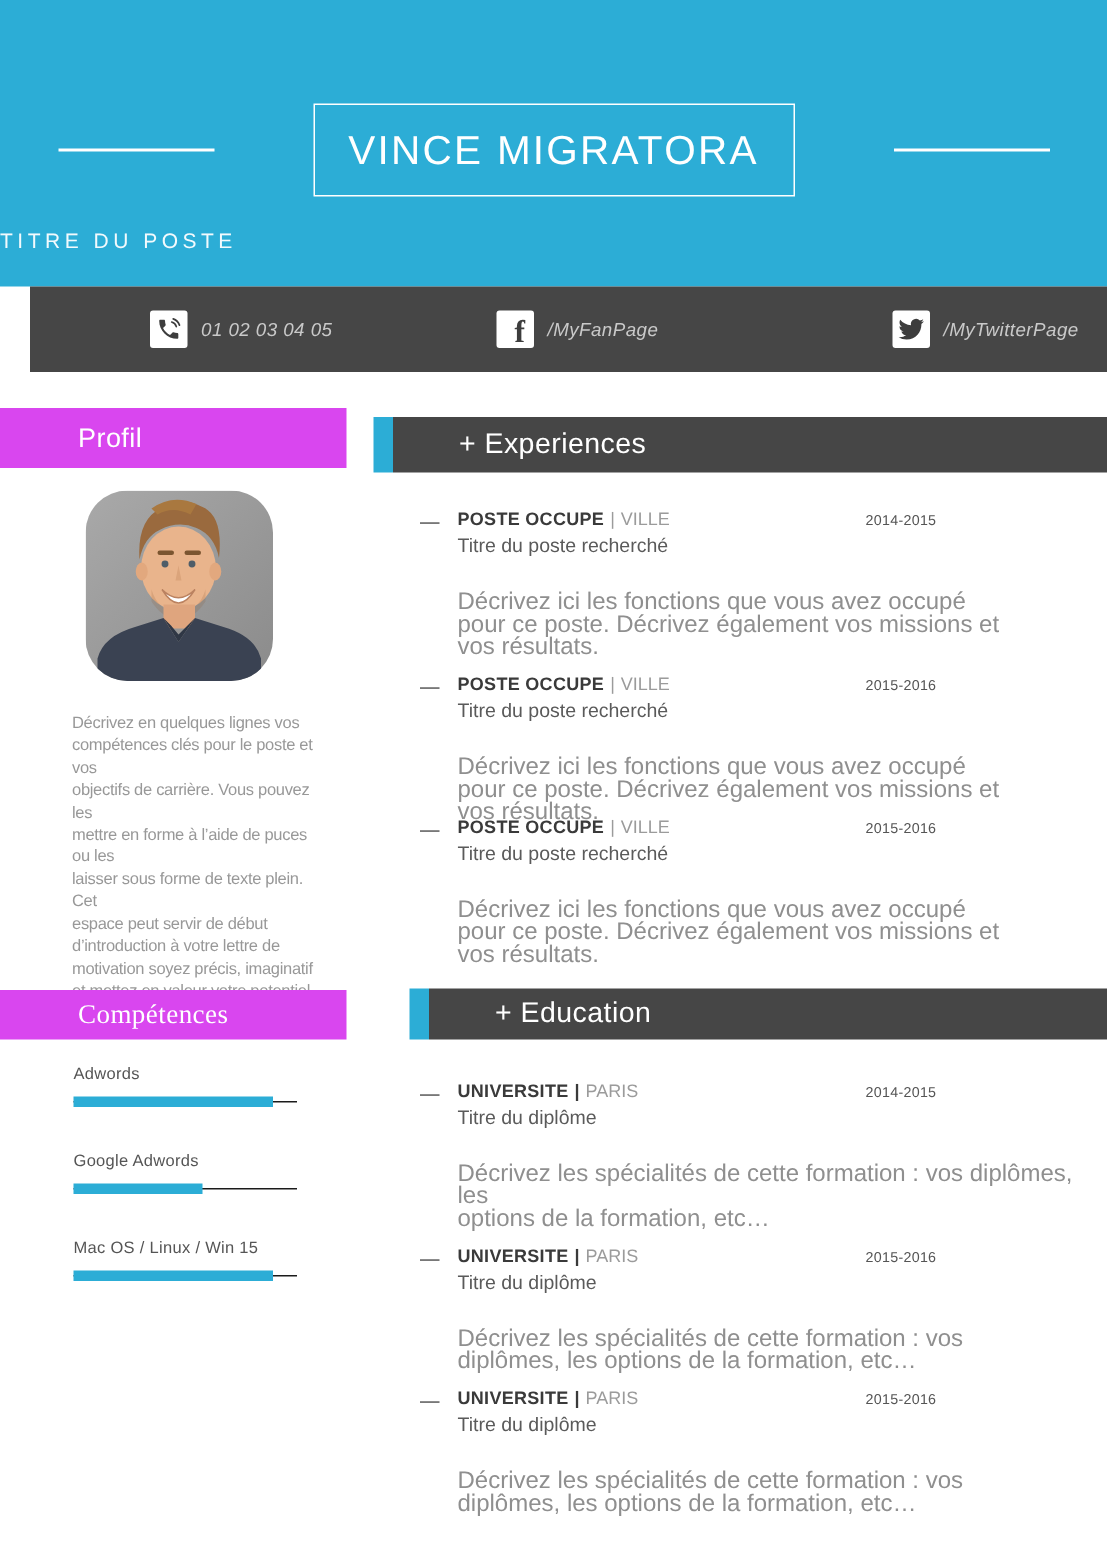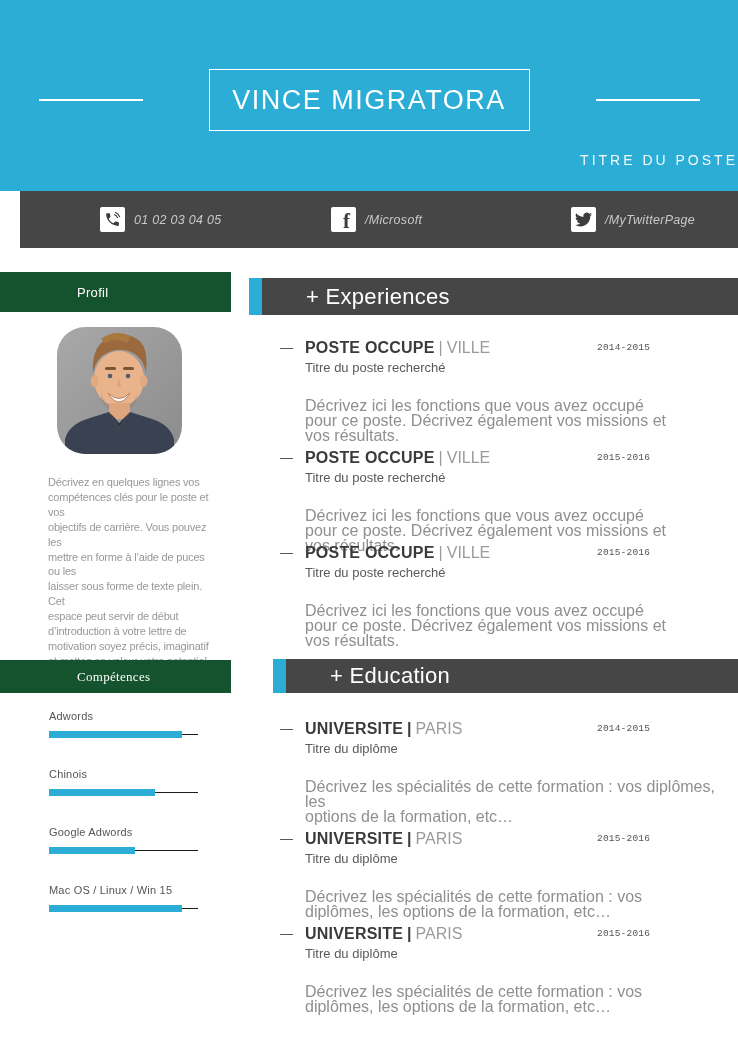--- a/index.html
+++ b/index.html
@@ -7,72 +7,72 @@
         font-family:"Liberation Sans",sans-serif;overflow:hidden;}
 
   
   .hero{position:absolute;top:0;left:0;right:0;height:191px;background:#2CADD6;}
   .name-row{position:absolute;top:69px;left:0;right:0;display:flex;
             align-items:center;justify-content:center;gap:66px;}
   .deco-line{width:104px;height:2px;background:#ffffff;}
   .name-box{width:321px;height:62px;border:1px solid #ffffff;box-sizing:border-box;
             display:flex;align-items:center;justify-content:center;}
   .name-text{font-size:27px;color:#ffffff;letter-spacing:1.5px;font-weight:400;white-space:nowrap;}
-  .job-title{position:absolute;top:152px;left:0;right:0;text-align:right;
+  .job-title{position:absolute;top:152px;left:0;right:0;text-align:left;
              color:#f2fafd;font-size:14px;letter-spacing:3px;}
 
   
   .contact-bar{position:absolute;top:191px;left:0;right:0;height:57px;background:#464646;margin-left:20px;}
   .contact-item{position:absolute;top:0;height:57px;display:flex;align-items:center;gap:9px;}
-  .contact-item.c1{left:80px}.contact-item.c2{left:311px}.contact-item.c3{left:551px}
+  .contact-item.c1{left:80px}.contact-item.c2{left:311px}.contact-item.c3{left:575px}
   .contact-icon{width:25px;height:25px;background:#ffffff;border-radius:2px;
                 display:flex;align-items:center;justify-content:center;overflow:hidden;}
   .contact-icon svg{display:block}
   .fb-glyph{font-weight:bold;font-size:21px;color:#3d3d3d;line-height:1;
             transform:translate(3px,2px);font-family:"Liberation Serif",serif;}
   .contact-text{font-style:italic;font-size:12.5px;color:#c9c9c9;letter-spacing:.3px;}
 
   
   .sidebar{position:absolute;left:0;top:272px;width:231px;height:771px;}
-  .side-header{position:absolute;left:0;width:231px;background:#14532d;color:#fff;
-               font-size:13px;letter-spacing:.3px;display:flex;align-items:center;
-               padding-left:77px;box-sizing:border-box;}
+  .side-header{position:absolute;left:0;width:231px;background:#d946ef;color:#fff;
+               font-size:18px;letter-spacing:.3px;display:flex;align-items:center;
+               padding-left:52px;box-sizing:border-box;}
   .side-header.profil{top:0;height:40px;}
   .side-header.competences{top:388px;height:33px;font-family:Liberation Serif, serif;}
   .photo{position:absolute;top:55px;left:57px;width:125px;height:127px;
          border-radius:28px;overflow:hidden;}
   .about{position:absolute;top:203px;left:48px;width:168px;font-size:11px;
          line-height:14.9px;color:#989898;white-space:pre-line;letter-spacing:-0.2px;}
   .skills{position:absolute;top:438px;left:49px;width:150px;}
   .skill{margin-bottom:30px;}
   .skill-label{font-size:11px;color:#555555;letter-spacing:.2px;}
   .skill-track{position:relative;margin-top:9px;width:149px;height:7px;}
   .skill-line{position:absolute;top:2.6px;left:0;width:100%;height:1.8px;background:#1b1b1b;}
   .skill-fill{position:absolute;top:0;left:0;height:7px;background:#2CADD6;}
 
   
   .main{position:absolute;left:249px;top:278px;width:489px;height:765px;}
   .main-header{position:absolute;left:0;right:0;display:flex;}
   .main-header.exp{top:0;height:37px;}
   .main-header.edu{top:381px;height:34px;padding-left:24px;}
   .main-header .accent{width:13px;background:#2CADD6;}
   .main-header .bar{flex:1;background:#464646;color:#ffffff;display:flex;
-                    align-items:center;padding-left:44px;font-size:22px;letter-spacing:.3px;}
+                    align-items:center;padding-left:44px;font-size:19px;letter-spacing:.3px;}
 
   .entry{position:absolute;left:0;width:100%;padding-left:56px;box-sizing:border-box;}
   .entry.e1{top:61px}.entry.e2{top:171px}.entry.e3{top:266px}
   .entry.d1{top:442px}.entry.d2{top:552px}.entry.d3{top:647px}
   .entry .dash{position:absolute;left:31px;top:1px;color:#3f3f3f;font-size:13px;}
-  .entry .title{font-size:16px;color:#9b9b9b;}
+  .entry .title{font-size:12px;color:#9b9b9b;}
   .entry .org{color:#3a3a3a;font-weight:bold;letter-spacing:.2px;}
   .entry .sep{margin:0 4px;color:#9b9b9b;}
   .entry .sep.dark{color:#3a3a3a;font-weight:bold;}
   .entry .role{font-size:13px;color:#5a5a5a;margin-top:3px;}
   .entry .desc{font-size:16px;color:#8f8f8f;line-height:15px;margin-top:23px;white-space:pre-line;}
-  .entry .period{position:absolute;left:348px;top:3px;font-size:9.5px;color:#555555;letter-spacing:.2px;font-family:Liberation Mono, monospace;}
+  .entry .period{position:absolute;left:328px;top:3px;font-size:9.5px;color:#555555;letter-spacing:.2px;}
 </style>
 </head>
 <body>
 
 <div class="page">
 
   <div class="hero">
     <div class="name-row">
       <div class="deco-line"></div>
       <div class="name-box">
@@ -91,21 +91,21 @@
           <path fill="none" stroke="#3d3d3d" stroke-width="1.6" stroke-linecap="round" d="M14.8 5.2a6.3 6.3 0 0 1 4.3 4.3"></path>
           <path fill="none" stroke="#3d3d3d" stroke-width="1.6" stroke-linecap="round" d="M16.2 2.2a9.6 9.6 0 0 1 5.9 5.9"></path>
         </svg>
       </span>
       <span class="contact-text">01 02 03 04 05</span>
     </div>
     <div class="contact-item c2">
       <span class="contact-icon">
         <span class="fb-glyph">f</span>
       </span>
-      <span class="contact-text">/Microsoft</span>
+      <span class="contact-text">/MyFanPage</span>
     </div>
     <div class="contact-item c3">
       <span class="contact-icon">
         <svg width="17" height="17" viewBox="0 0 24 24">
           <path fill="#3d3d3d" d="M23.953 4.57a10 10 0 01-2.825.775 4.958 4.958 0 002.163-2.723 9.99 9.99 0 01-3.127 1.195 4.92 4.92 0 00-8.384 4.482C7.69 8.095 4.067 6.13 1.64 3.162a4.822 4.822 0 00-.666 2.475c0 1.71.87 3.213 2.188 4.096a4.904 4.904 0 01-2.228-.616v.06a4.923 4.923 0 003.946 4.827 4.996 4.996 0 01-2.212.085 4.936 4.936 0 004.604 3.417A9.867 9.867 0 010 19.54a13.995 13.995 0 007.557 2.209c9.053 0 13.998-7.496 13.998-13.985 0-.21 0-.42-.015-.63a9.935 9.935 0 002.413-2.564z"></path>
         </svg>
       </span>
       <span class="contact-text">/MyTwitterPage</span>
     </div>
   </div>
@@ -160,27 +160,20 @@
 
     <div class="skills">
       <div class="skill">
         <div class="skill-label">Adwords</div>
         <div class="skill-track">
           <div class="skill-line"></div>
           <div class="skill-fill" style="width: 89%;"></div>
         </div>
       </div>
       <div class="skill">
-        <div class="skill-label">Chinois</div>
-        <div class="skill-track">
-          <div class="skill-line"></div>
-          <div class="skill-fill" style="width: 71%;"></div>
-        </div>
-      </div>
-      <div class="skill">
         <div class="skill-label">Google Adwords</div>
         <div class="skill-track">
           <div class="skill-line"></div>
           <div class="skill-fill" style="width: 58%;"></div>
         </div>
       </div>
       <div class="skill">
         <div class="skill-label">Mac OS / Linux / Win 15</div>
         <div class="skill-track">
           <div class="skill-line"></div>

